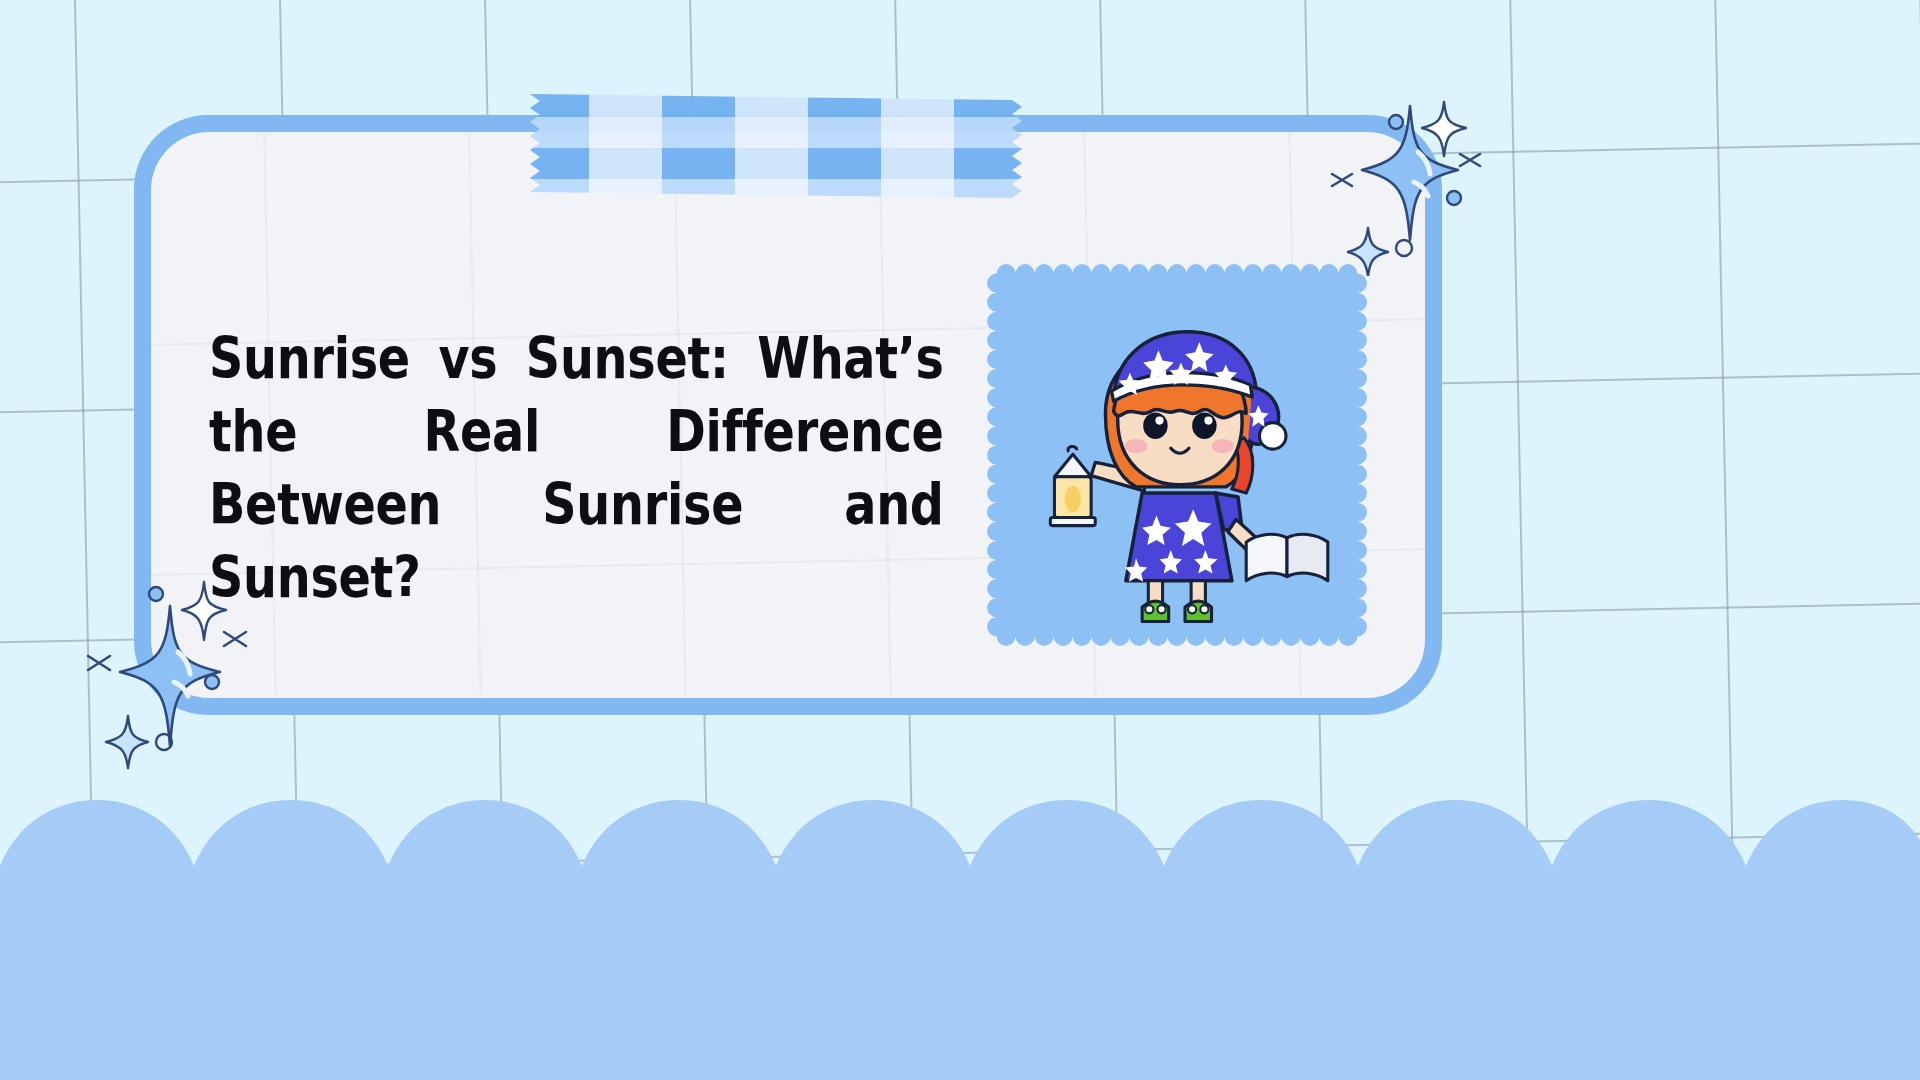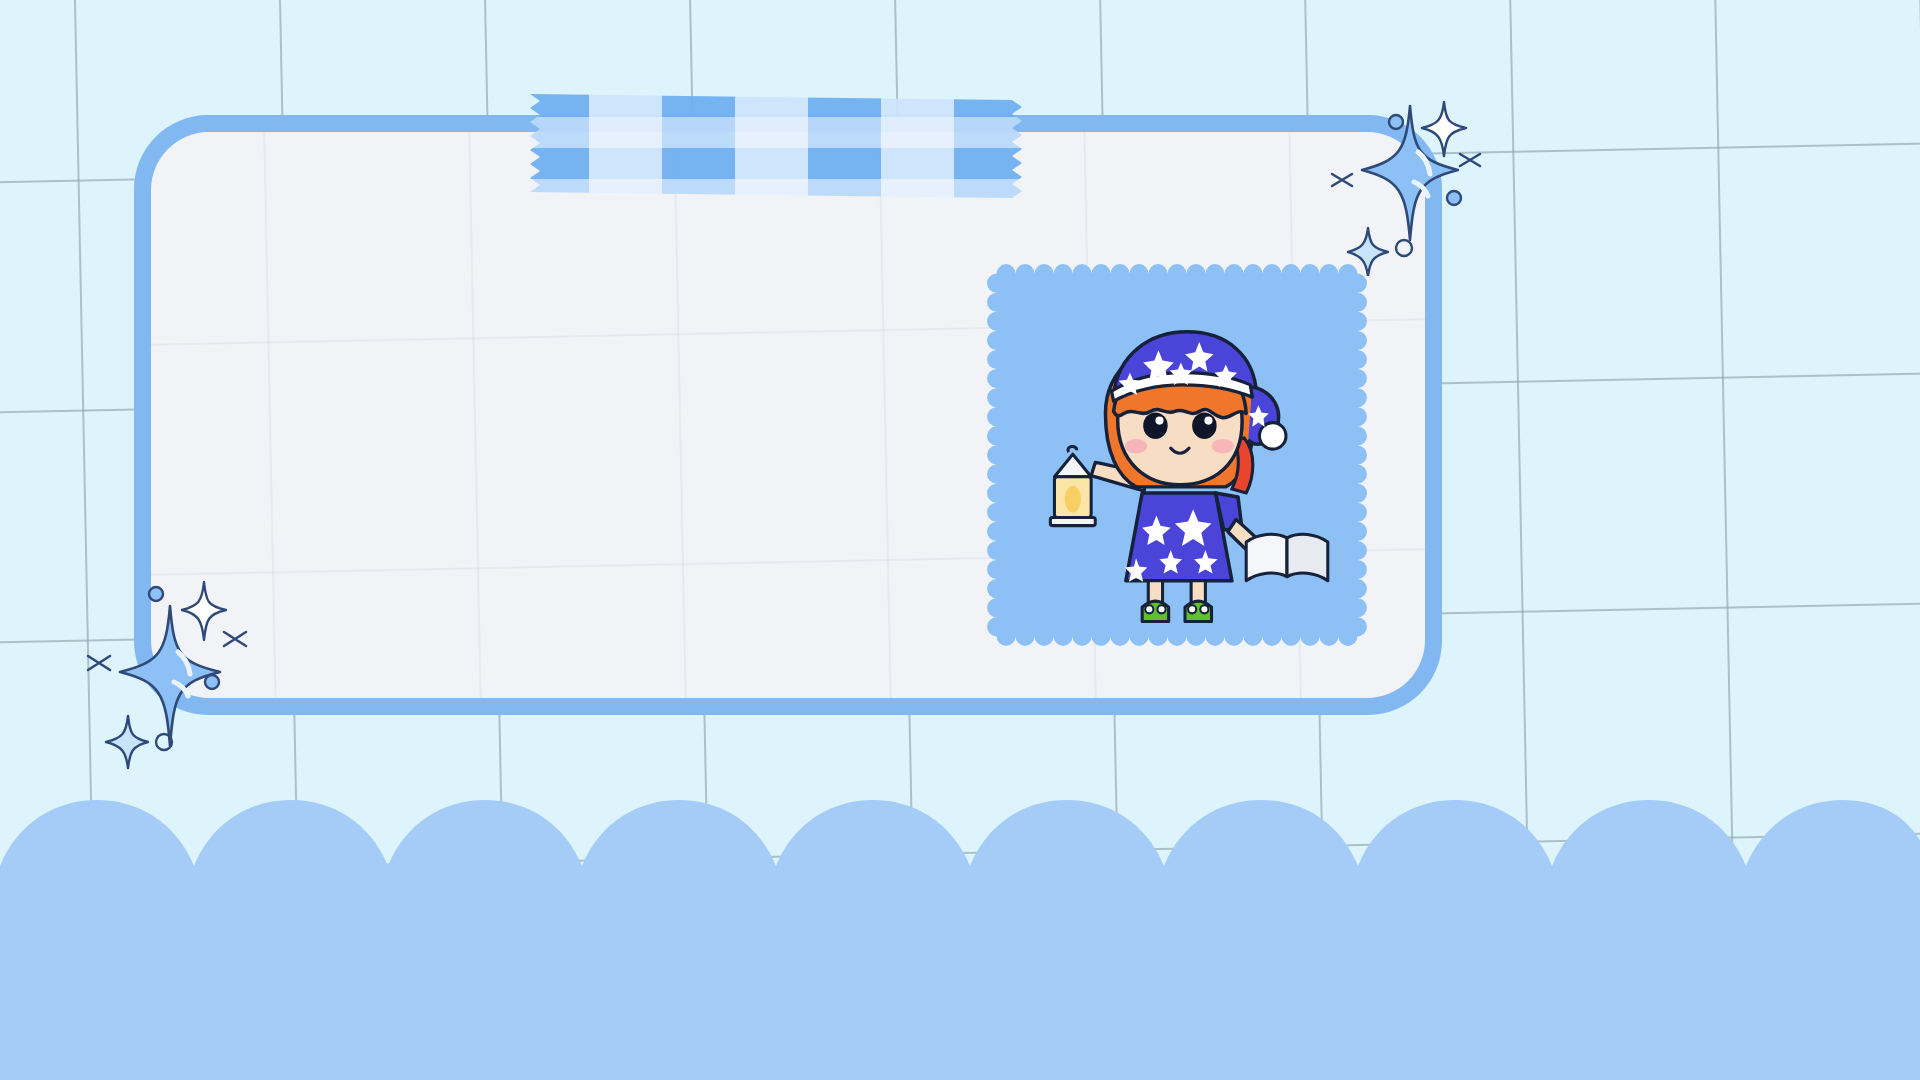--- a/index.html
+++ b/index.html
@@ -115,20 +115,23 @@
              C 1570,52 1608,30 1649,30 C 1690,30 1728,52 1746,96
              C 1764,52 1802,30 1843,30 C 1884,30 1920,52 1930,96
              L 1930,310 L 0,310 Z" fill="#a4ccf7"></path>
   </svg>
 </div>
 
 <div id="card">
   <div id="card-inner">
     <div id="card-inner-grid"></div>
 
+    <div id="title-block">
+      <div id="title">Sunrise vs Sunset: What’s the Real Difference Between Sunrise and Sunset?</div>
+    </div>
 
     <div id="illus-panel">
       <svg id="illus-svg" viewBox="0 0 380 382">
         <defs>
 
           <clipPath id="scallopClip">
             <path id="scallopPath" d="M 9.6 9.6 a 9.494736842105263 9.494736842105263 0 0 1 18.989473684210527 0 a 9.494736842105263 9.494736842105263 0 0 1 18.989473684210527 0 a 9.494736842105263 9.494736842105263 0 0 1 18.989473684210527 0 a 9.494736842105263 9.494736842105263 0 0 1 18.989473684210527 0 a 9.494736842105263 9.494736842105263 0 0 1 18.989473684210527 0 a 9.494736842105263 9.494736842105263 0 0 1 18.989473684210527 0 a 9.494736842105263 9.494736842105263 0 0 1 18.989473684210527 0 a 9.494736842105263 9.494736842105263 0 0 1 18.989473684210527 0 a 9.494736842105263 9.494736842105263 0 0 1 18.989473684210527 0 a 9.494736842105263 9.494736842105263 0 0 1 18.989473684210527 0 a 9.494736842105263 9.494736842105263 0 0 1 18.989473684210527 0 a 9.494736842105263 9.494736842105263 0 0 1 18.989473684210527 0 a 9.494736842105263 9.494736842105263 0 0 1 18.989473684210527 0 a 9.494736842105263 9.494736842105263 0 0 1 18.989473684210527 0 a 9.494736842105263 9.494736842105263 0 0 1 18.989473684210527 0 a 9.494736842105263 9.494736842105263 0 0 1 18.989473684210527 0 a 9.494736842105263 9.494736842105263 0 0 1 18.989473684210527 0 a 9.494736842105263 9.494736842105263 0 0 1 18.989473684210527 0 a 9.494736842105263 9.494736842105263 0 0 1 18.989473684210527 0 a 9.547368421052632 9.547368421052632 0 0 1 0 19.094736842105263 a 9.547368421052632 9.547368421052632 0 0 1 0 19.094736842105263 a 9.547368421052632 9.547368421052632 0 0 1 0 19.094736842105263 a 9.547368421052632 9.547368421052632 0 0 1 0 19.094736842105263 a 9.547368421052632 9.547368421052632 0 0 1 0 19.094736842105263 a 9.547368421052632 9.547368421052632 0 0 1 0 19.094736842105263 a 9.547368421052632 9.547368421052632 0 0 1 0 19.094736842105263 a 9.547368421052632 9.547368421052632 0 0 1 0 19.094736842105263 a 9.547368421052632 9.547368421052632 0 0 1 0 19.094736842105263 a 9.547368421052632 9.547368421052632 0 0 1 0 19.094736842105263 a 9.547368421052632 9.547368421052632 0 0 1 0 19.094736842105263 a 9.547368421052632 9.547368421052632 0 0 1 0 19.094736842105263 a 9.547368421052632 9.547368421052632 0 0 1 0 19.094736842105263 a 9.547368421052632 9.547368421052632 0 0 1 0 19.094736842105263 a 9.547368421052632 9.547368421052632 0 0 1 0 19.094736842105263 a 9.547368421052632 9.547368421052632 0 0 1 0 19.094736842105263 a 9.547368421052632 9.547368421052632 0 0 1 0 19.094736842105263 a 9.547368421052632 9.547368421052632 0 0 1 0 19.094736842105263 a 9.547368421052632 9.547368421052632 0 0 1 0 19.094736842105263 a 9.494736842105263 9.494736842105263 0 0 1 -18.989473684210527 0 a 9.494736842105263 9.494736842105263 0 0 1 -18.989473684210527 0 a 9.494736842105263 9.494736842105263 0 0 1 -18.989473684210527 0 a 9.494736842105263 9.494736842105263 0 0 1 -18.989473684210527 0 a 9.494736842105263 9.494736842105263 0 0 1 -18.989473684210527 0 a 9.494736842105263 9.494736842105263 0 0 1 -18.989473684210527 0 a 9.494736842105263 9.494736842105263 0 0 1 -18.989473684210527 0 a 9.494736842105263 9.494736842105263 0 0 1 -18.989473684210527 0 a 9.494736842105263 9.494736842105263 0 0 1 -18.989473684210527 0 a 9.494736842105263 9.494736842105263 0 0 1 -18.989473684210527 0 a 9.494736842105263 9.494736842105263 0 0 1 -18.989473684210527 0 a 9.494736842105263 9.494736842105263 0 0 1 -18.989473684210527 0 a 9.494736842105263 9.494736842105263 0 0 1 -18.989473684210527 0 a 9.494736842105263 9.494736842105263 0 0 1 -18.989473684210527 0 a 9.494736842105263 9.494736842105263 0 0 1 -18.989473684210527 0 a 9.494736842105263 9.494736842105263 0 0 1 -18.989473684210527 0 a 9.494736842105263 9.494736842105263 0 0 1 -18.989473684210527 0 a 9.494736842105263 9.494736842105263 0 0 1 -18.989473684210527 0 a 9.494736842105263 9.494736842105263 0 0 1 -18.989473684210527 0 a 9.547368421052632 9.547368421052632 0 0 1 0 -19.094736842105263 a 9.547368421052632 9.547368421052632 0 0 1 0 -19.094736842105263 a 9.547368421052632 9.547368421052632 0 0 1 0 -19.094736842105263 a 9.547368421052632 9.547368421052632 0 0 1 0 -19.094736842105263 a 9.547368421052632 9.547368421052632 0 0 1 0 -19.094736842105263 a 9.547368421052632 9.547368421052632 0 0 1 0 -19.094736842105263 a 9.547368421052632 9.547368421052632 0 0 1 0 -19.094736842105263 a 9.547368421052632 9.547368421052632 0 0 1 0 -19.094736842105263 a 9.547368421052632 9.547368421052632 0 0 1 0 -19.094736842105263 a 9.547368421052632 9.547368421052632 0 0 1 0 -19.094736842105263 a 9.547368421052632 9.547368421052632 0 0 1 0 -19.094736842105263 a 9.547368421052632 9.547368421052632 0 0 1 0 -19.094736842105263 a 9.547368421052632 9.547368421052632 0 0 1 0 -19.094736842105263 a 9.547368421052632 9.547368421052632 0 0 1 0 -19.094736842105263 a 9.547368421052632 9.547368421052632 0 0 1 0 -19.094736842105263 a 9.547368421052632 9.547368421052632 0 0 1 0 -19.094736842105263 a 9.547368421052632 9.547368421052632 0 0 1 0 -19.094736842105263 a 9.547368421052632 9.547368421052632 0 0 1 0 -19.094736842105263 a 9.547368421052632 9.547368421052632 0 0 1 0 -19.094736842105263 Z"></path>
           </clipPath>
         </defs>
         <g>

